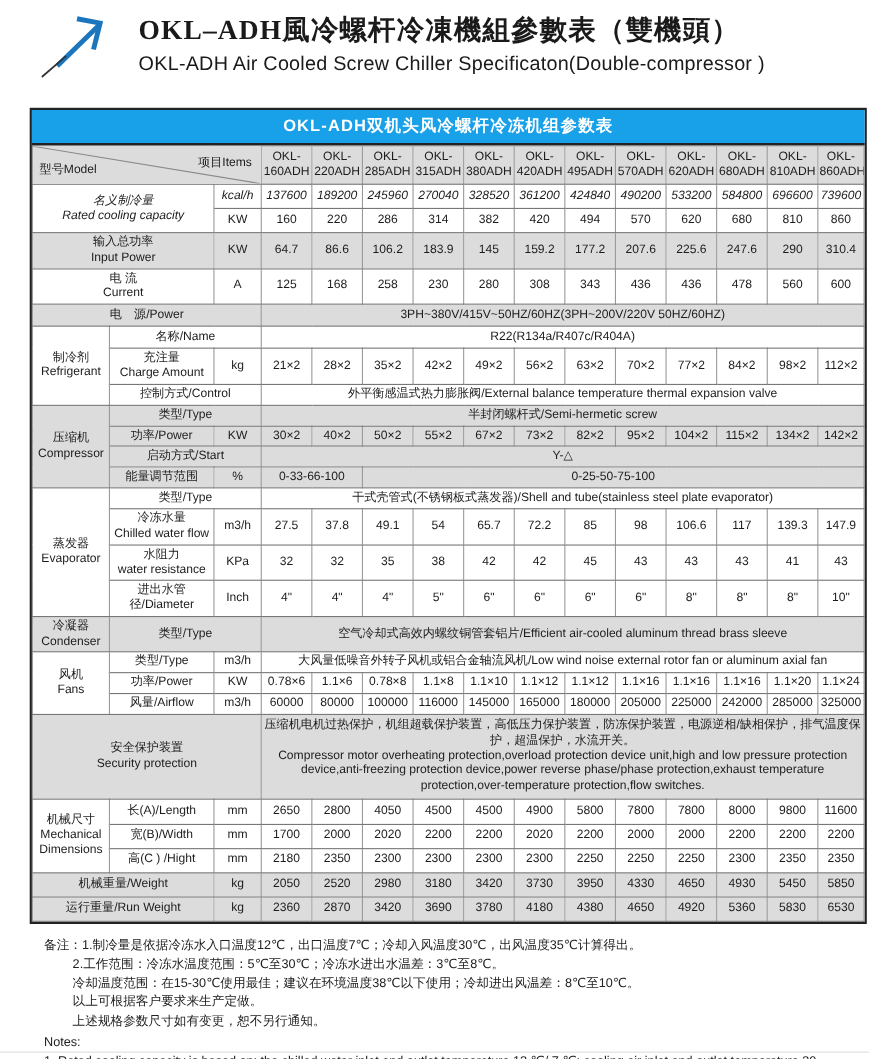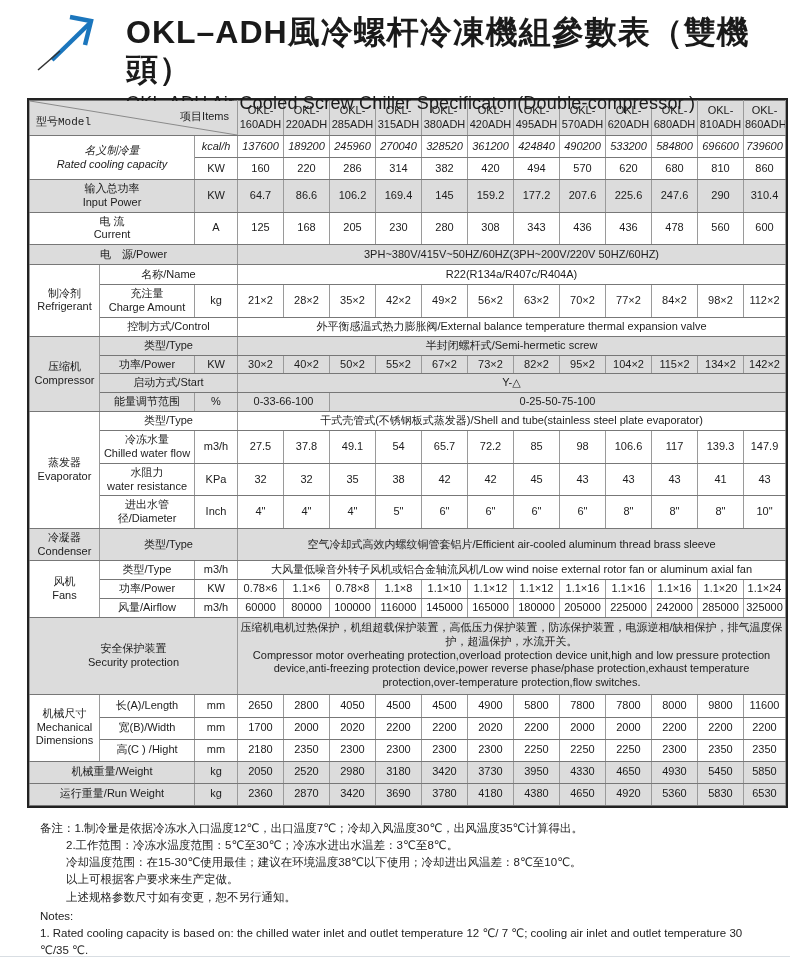--- a/index.html
+++ b/index.html
@@ -1,35 +1,35 @@
 <!DOCTYPE html>
 <html><head>
 <meta charset="utf-8">
 <style>
   html,body{margin:0;padding:0;background:#ffffff;}
   body{width:790px;height:963px;font-family:"Liberation Sans","DejaVu Sans",sans-serif;color:#1a1a1a;position:relative;}
   
   .page-header{display:flex;align-items:flex-start;padding:8px 0 0 34px;height:86px;box-sizing:border-box;}
   .logo{width:86px;height:64px;flex:0 0 auto;}
   .titles{margin-left:6px;padding-top:6px;}
-  .title-zh{font-size:32px;font-weight:600;letter-spacing:1px;line-height:1.15;}
+  .title-zh{font-size:25px;font-weight:600;letter-spacing:1px;line-height:1.15;font-family:Liberation Serif, serif;}
   .title-en{font-size:18px;font-weight:500;margin-top:5px;letter-spacing:0.2px;}
   
   .table-wrap{width:761px;margin:12px 0 0 27px;border:2px solid #222;box-sizing:border-box;}
   .table-title{background:#18a0e8;color:#ffffff;text-align:center;font-size:15px;font-weight:600;
     padding:5px 0 6px 0;border-bottom:2px solid #222;letter-spacing:1px;}
   table.spec{border-collapse:collapse;width:100%;table-layout:fixed;font-size:11px;}
   table.spec td{border:1px solid #777;border-left-color:#9a9a9a;border-right-color:#9a9a9a;
     text-align:center;vertical-align:middle;padding:2px 1px;line-height:1.25;white-space:pre-line;
     overflow:hidden;color:#1c1c1c;}
   tr.shade td{background:#dcdcdc;}
   td.left{text-align:left;padding-left:6px;padding-right:6px;}
   td.diag{position:relative;overflow:hidden;}
   td.diag svg{position:absolute;top:0;left:0;width:100%;height:100%;}
-  td.diag .diag-a{position:absolute;left:6px;bottom:5px;font-family:Liberation Mono, monospace;}
+  td.diag .diag-a{position:absolute;left:6px;bottom:5px;}
   td.diag .diag-b{position:absolute;right:8px;top:9px;}
   
   .notes{margin:12px 0 0 40px;font-size:11.5px;line-height:1.5;color:#222;width:730px;}
   .notes-zh div{padding-left:26px;}
   .notes-zh div:first-child{padding-left:0;}
   .notes-en{margin-top:2px;}
   .footer-rule{position:absolute;left:0;bottom:6px;width:790px;border-top:1px solid #d9dee3;}
 </style>
 </head>
 <body>
@@ -42,20 +42,21 @@
       <line x1="4" y1="62" x2="26" y2="43" stroke="#333333" stroke-width="1.6"></line>
     </svg>
   </div>
   <div class="titles">
     <div class="title-zh">OKL–ADH風冷螺杆冷凍機組參數表（雙機頭）</div>
     <div class="title-en">OKL-ADH Air Cooled Screw Chiller Specificaton(Double-compressor )</div>
   </div>
 </div>
 
 <div class="table-wrap">
+  <div class="table-title">OKL-ADH双机头风冷螺杆冷冻机组参数表</div>
   <table class="spec" id="spec-table">
     <colgroup id="spec-cols">
         <col style="width: 70px;">
         <col style="width: 95px;">
         <col style="width: 43px;">
         <col style="width: 46px;">
         <col style="width: 46px;">
         <col style="width: 46px;">
         <col style="width: 46px;">
         <col style="width: 46px;">
@@ -129,37 +130,37 @@
           <td>810</td>
           <td>860</td>
         </tr>
         <tr class="shade" style="height: 26px;">
           <td colspan="2">输入总功率
 Input Power</td>
           <td>KW</td>
           <td>64.7</td>
           <td>86.6</td>
           <td>106.2</td>
-          <td>169.4</td>
+          <td>183.9</td>
           <td>145</td>
           <td>159.2</td>
           <td>177.2</td>
           <td>207.6</td>
           <td>225.6</td>
           <td>247.6</td>
           <td>290</td>
           <td>310.4</td>
         </tr>
         <tr style="height: 26px;">
           <td colspan="2">电 流
 Current</td>
           <td>A</td>
           <td>125</td>
           <td>168</td>
-          <td>205</td>
+          <td>258</td>
           <td>230</td>
           <td>280</td>
           <td>308</td>
           <td>343</td>
           <td>436</td>
           <td>436</td>
           <td>478</td>
           <td>560</td>
           <td>600</td>
         </tr>

